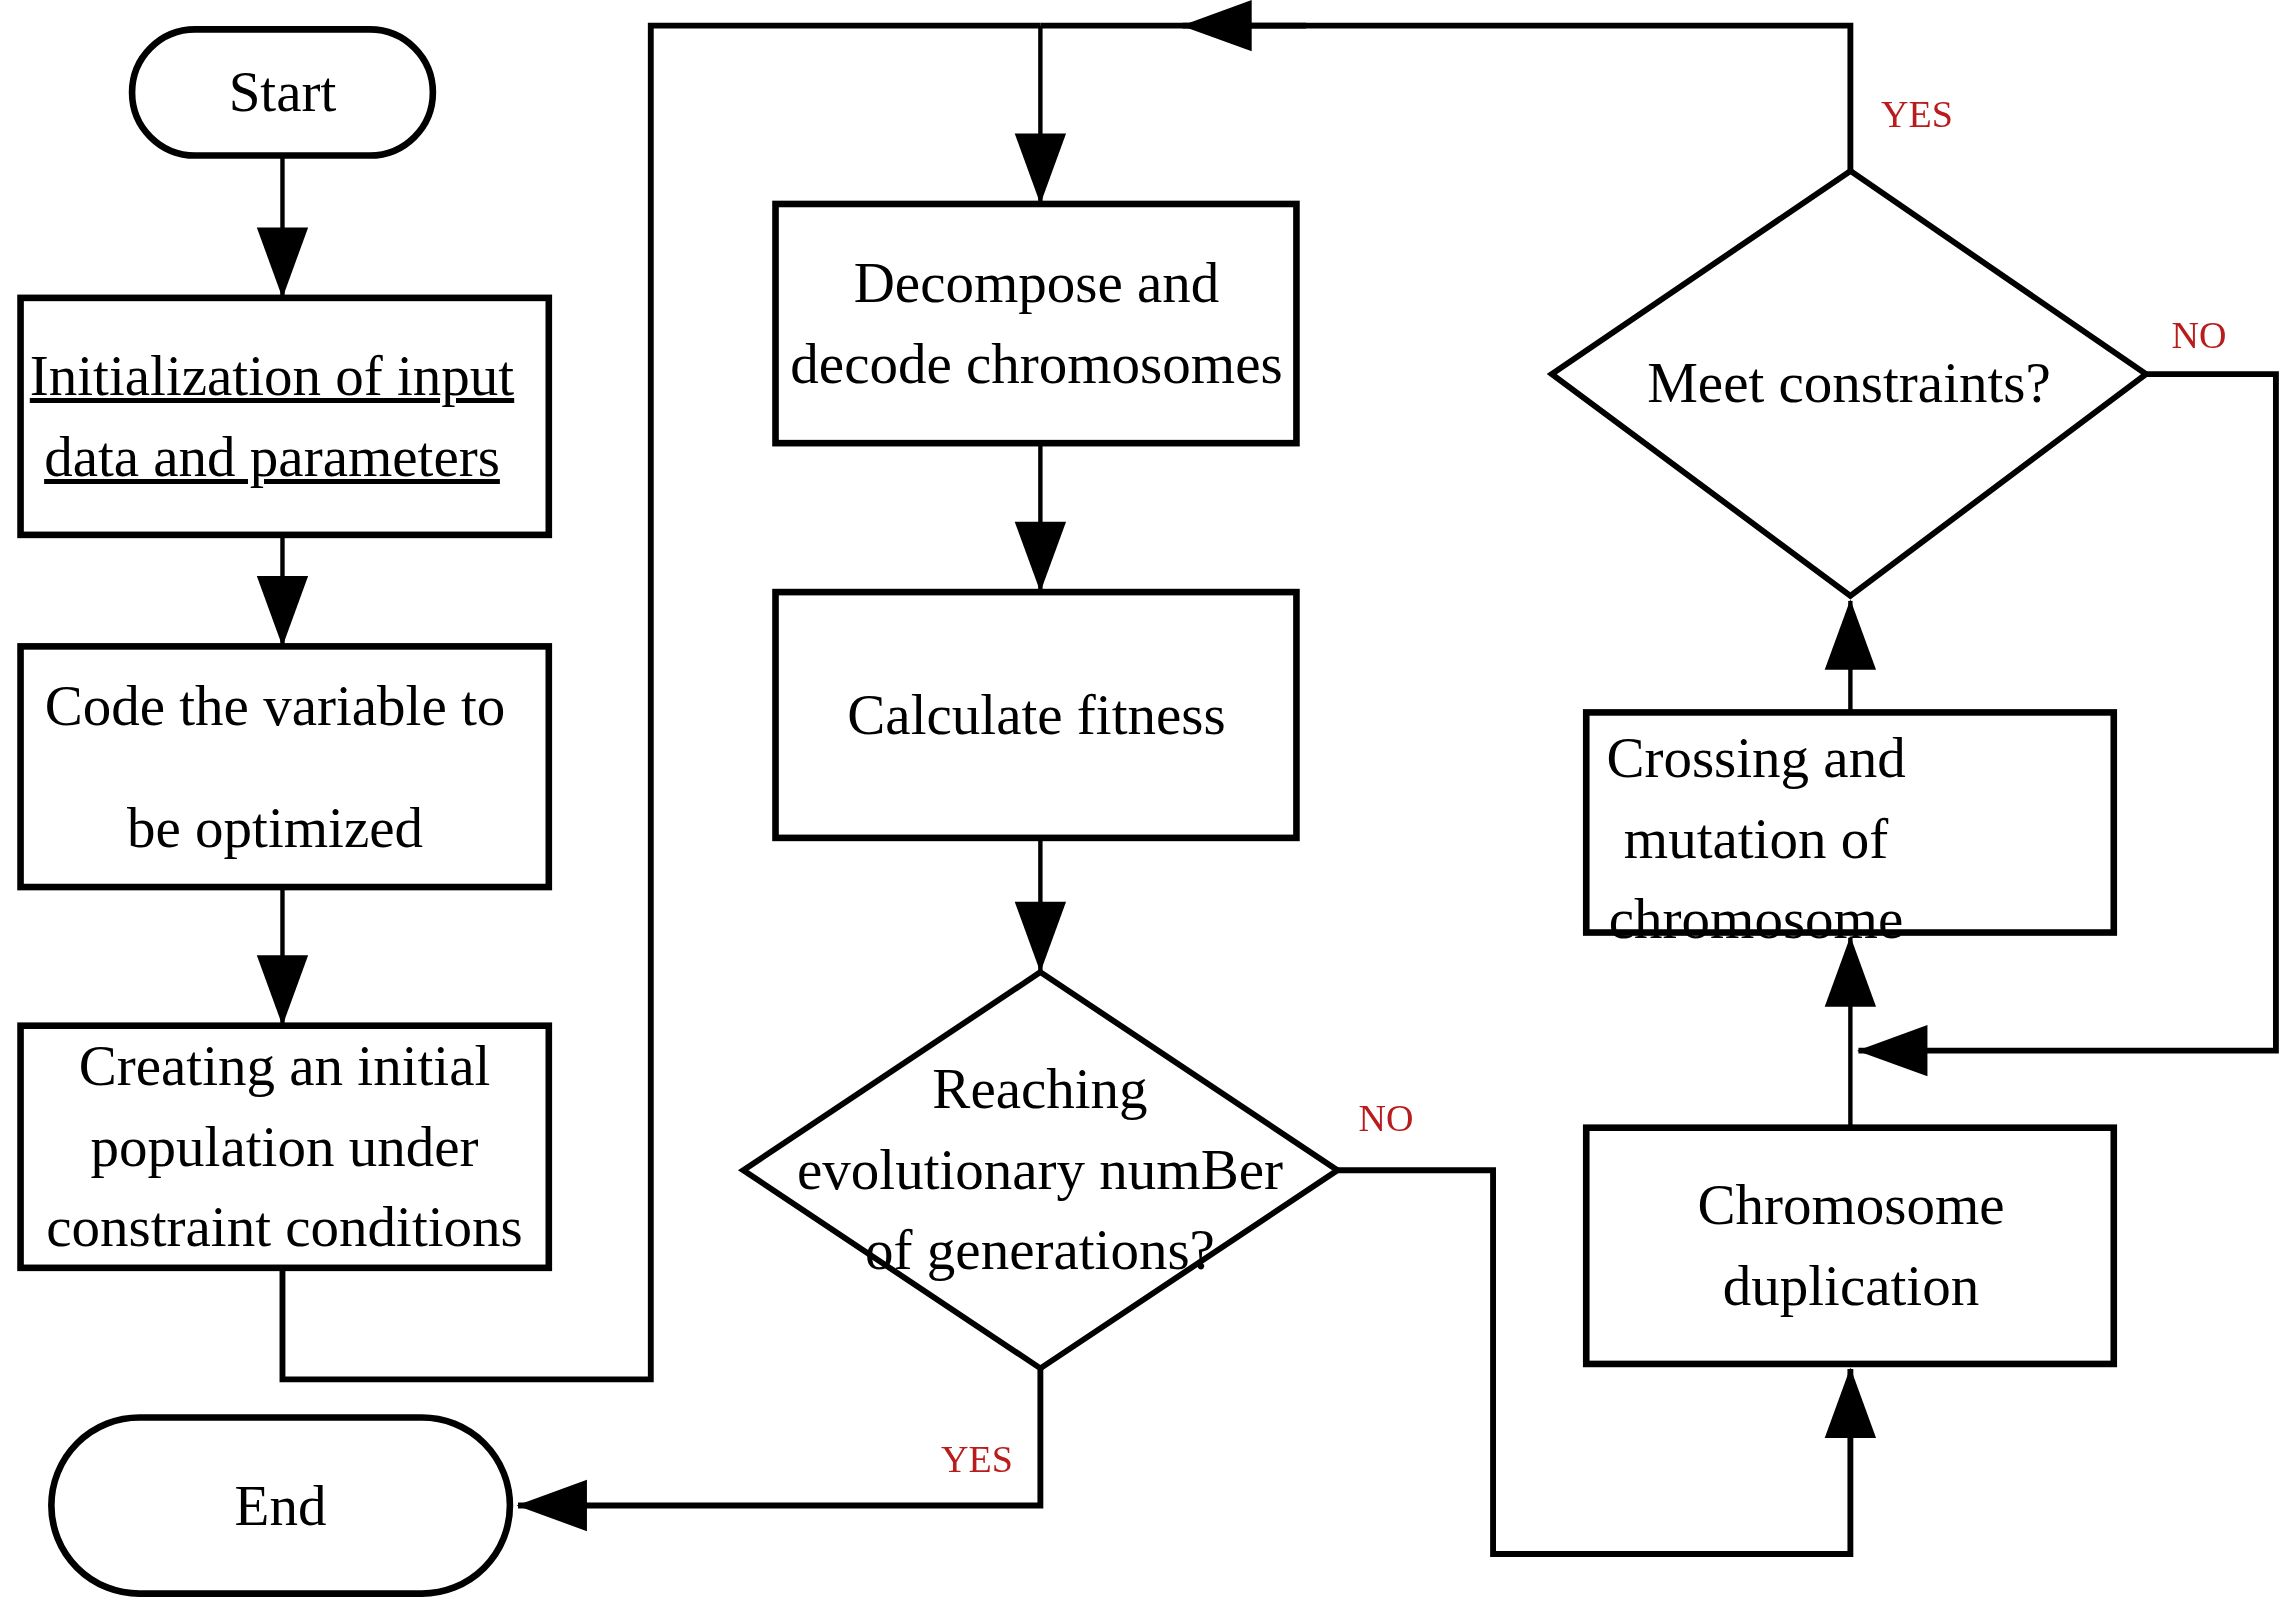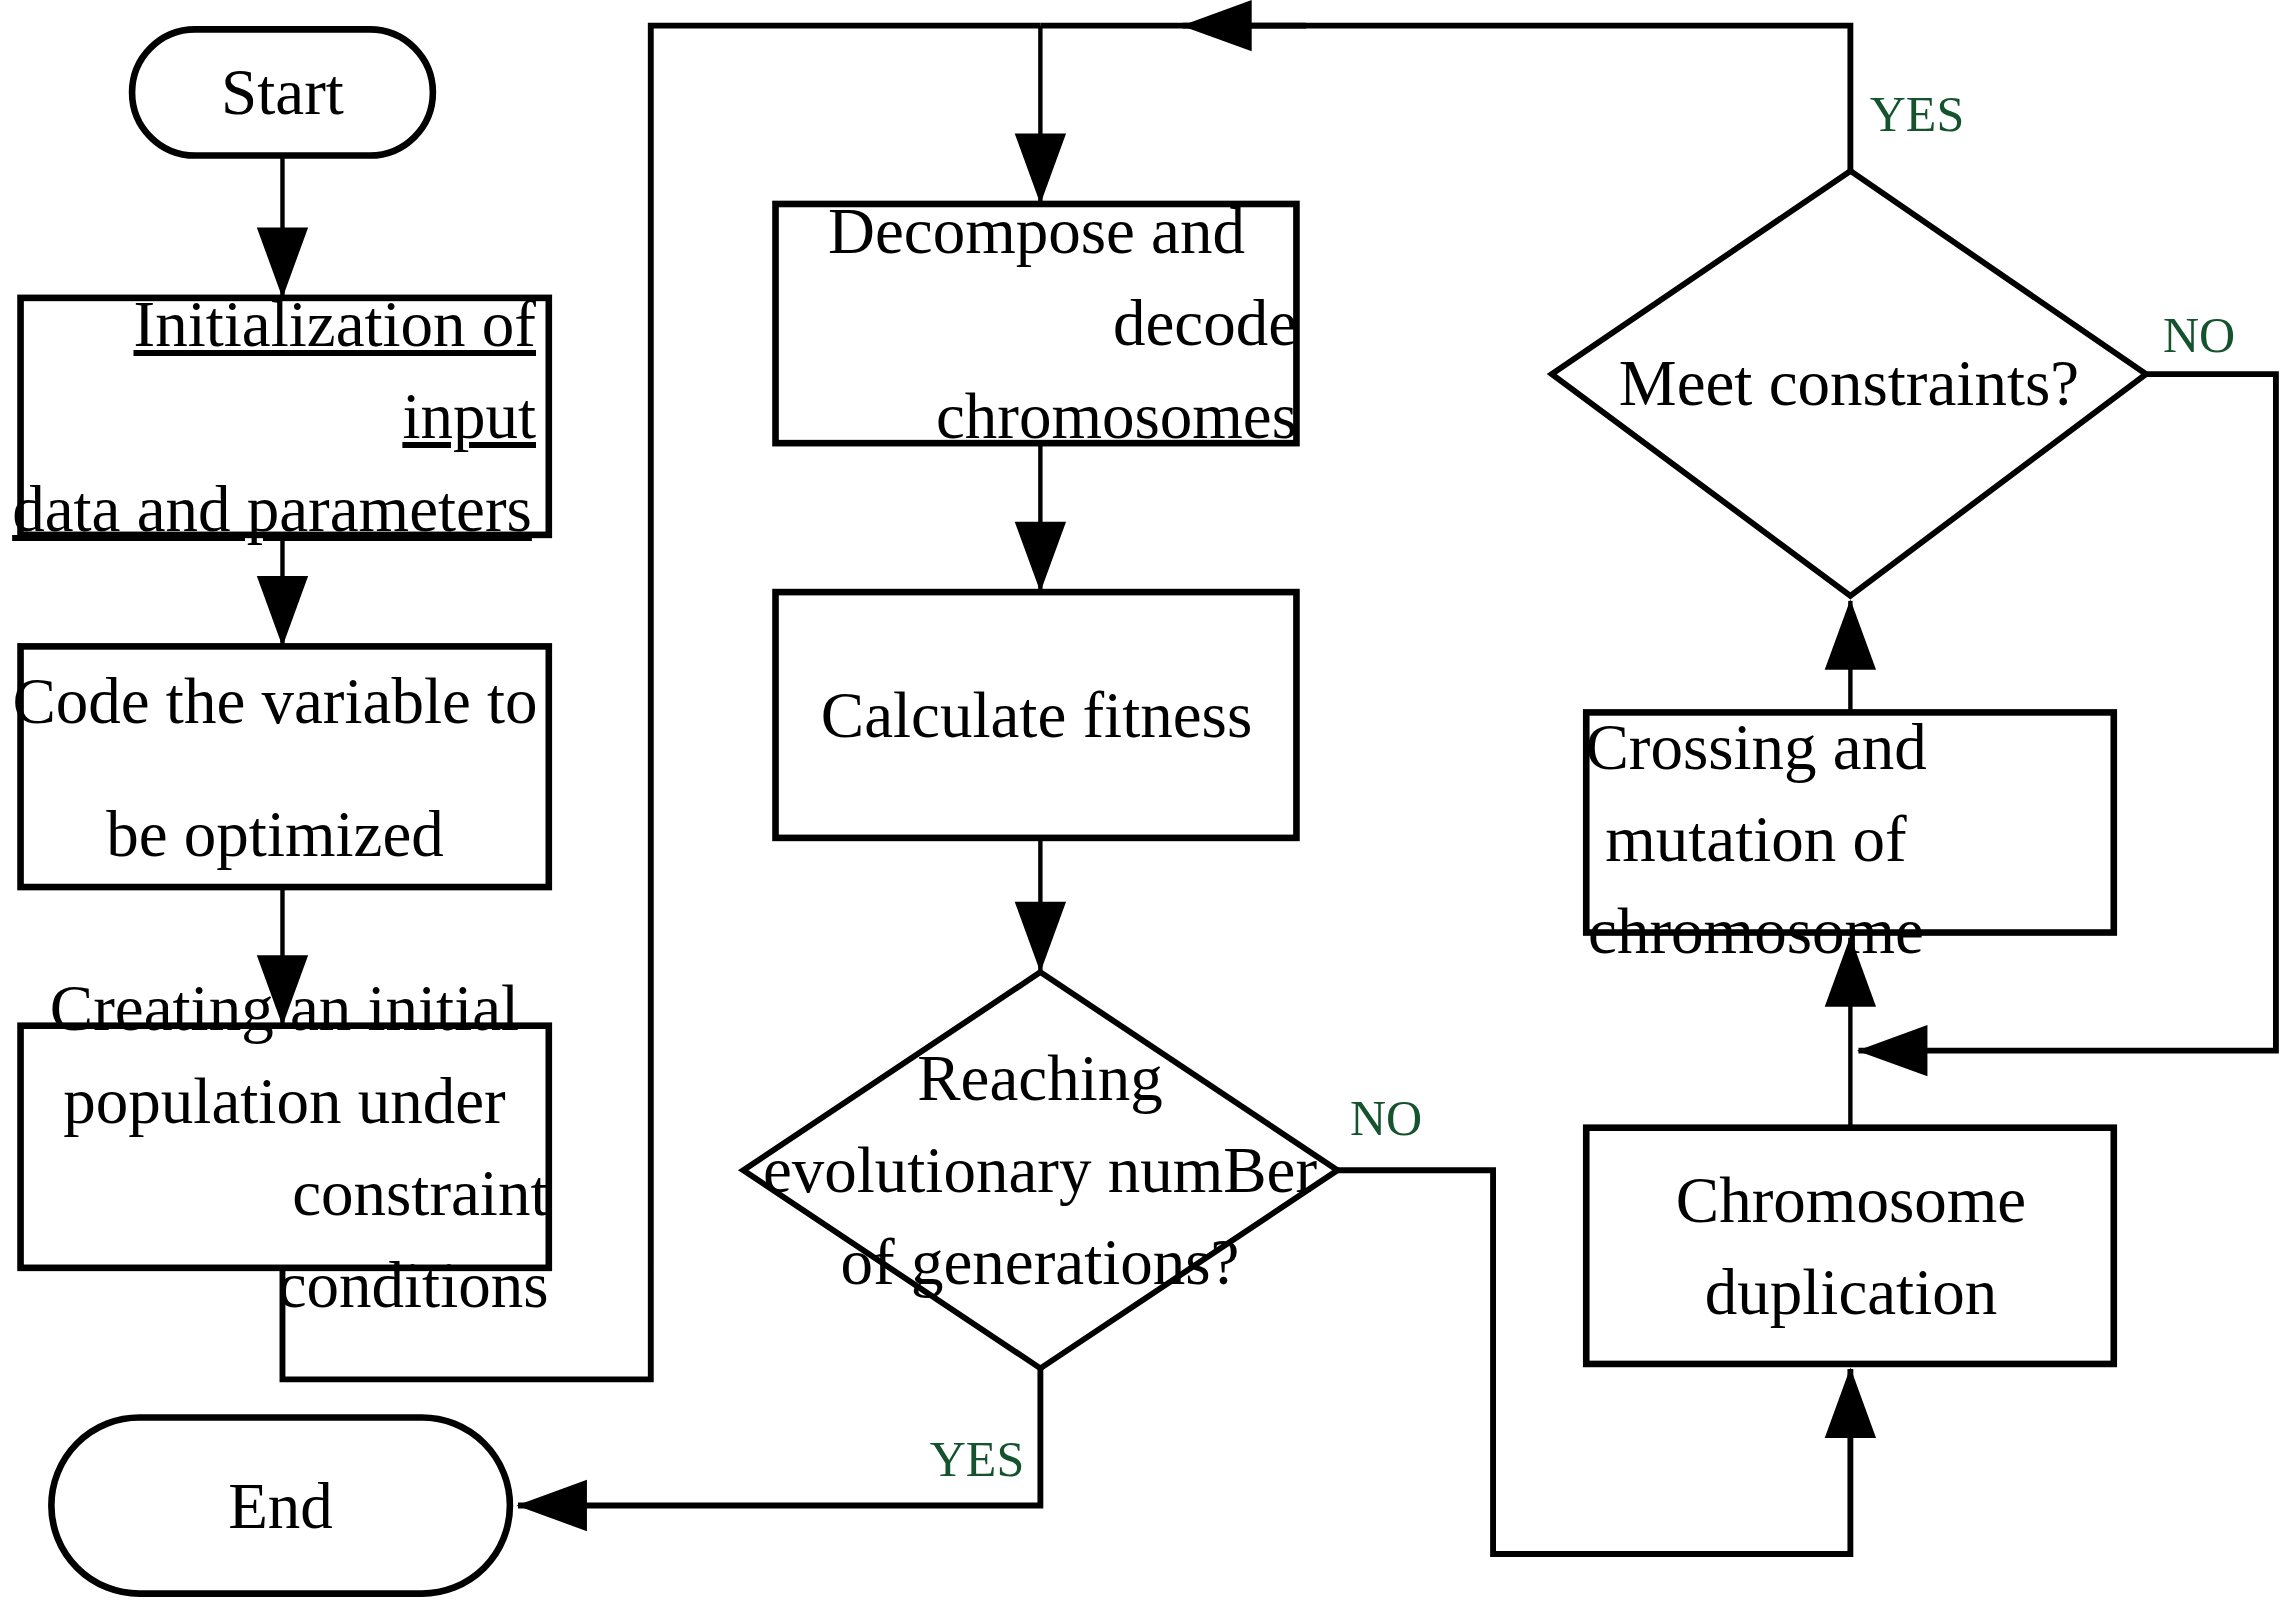--- a/index.html
+++ b/index.html
@@ -24,32 +24,32 @@
     height: 1609px;
     display: block;
   }
   .node-label {
     position: absolute;
     display: flex;
     flex-direction: column;
     align-items: center;
     justify-content: center;
     text-align: right;
-    font-size: 65px;
+    font-size: 57px;
     line-height: 1.42;
     color: #000000;
     pointer-events: none;
   }
   .edge-label {
     position: absolute;
     transform: translate(-50%, -50%);
-    font-size: 50px;
+    font-size: 38px;
     line-height: 1;
     white-space: nowrap;
-    color: #14532d;
+    color: #b91c1c;
     pointer-events: none;
     font-family: Liberation Serif, serif;
   }
 </style>
 </head>
 <body>
 
 <div class="canvas">
 
   <svg class="wires" viewBox="0 0 3128 2193" xmlns="http://www.w3.org/2000/svg">

